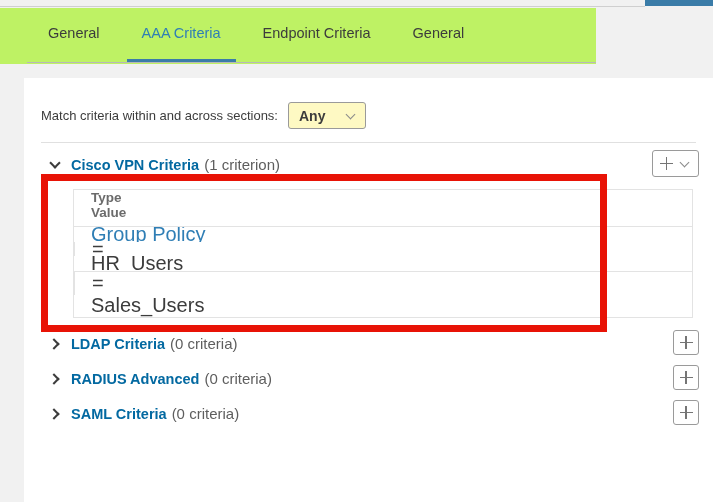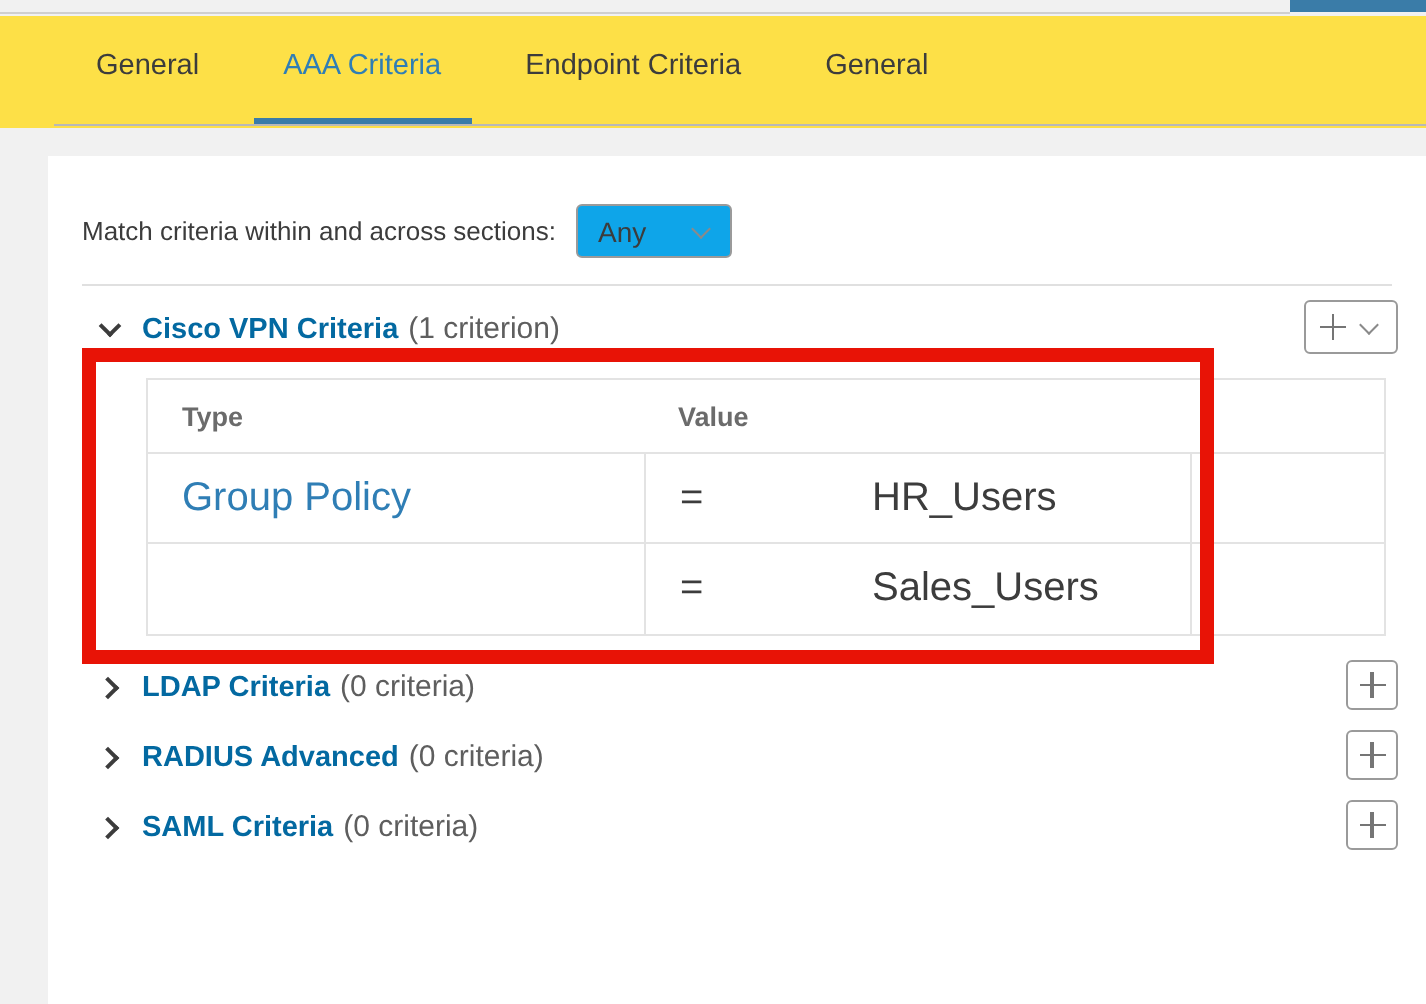--- a/index.html
+++ b/index.html
@@ -32,23 +32,23 @@
     position: absolute;
     left: 0; top: 6px;
     width: 645px; height: 1px;
     background: #cfcfcf;
   }
 
   
   #tabbar {
     position: absolute;
     left: 0; top: 8px;
-    width: 713px;
+    width: 596px;
     height: 56px;
-    background: #fde047;
+    background: #bef264;
   }
   #tablist {
     position: absolute;
     left: 27px; top: 0;
     height: 55px;
     display: flex;
     align-items: flex-start;
   }
   .tab {
     position: relative;
@@ -101,27 +101,28 @@
   #match-label {
     font-size: 13px;
     color: #3c3c3c;
     margin-right: 10px;
   }
   #match-select {
     width: 78px;
     height: 27px;
     border: 1px solid #9a9a9a;
     border-radius: 3px;
-    background: #0ea5e9;
+    background: #fef9c3;
     display: flex;
     align-items: center;
     justify-content: space-between;
     padding: 0 8px 0 10px;
     box-sizing: border-box;
     cursor: pointer;
+    font-weight: bold;
   }
   #match-select .sel-val {
     font-size: 14px;
     color: #3c3c3c;
   }
   .chev-down {
     width: 11px; height: 11px;
     position: relative;
   }
   .chev-down::before {
@@ -238,20 +239,21 @@
     left: 49px;
     top: 111px;
     width: 620px;
     border: 1px solid #e3e3e3;
     box-sizing: border-box;
     background: #fff;
   }
   .ct-row {
     display: flex;
     box-sizing: border-box;
+    flex-direction: column;
   }
   .ct-head {
     height: 37px;
     border-bottom: 1px solid #e3e3e3;
   }
   .ct-body {
     height: 45px;
     border-bottom: 1px solid #e3e3e3;
   }
   .ct-body.last {

